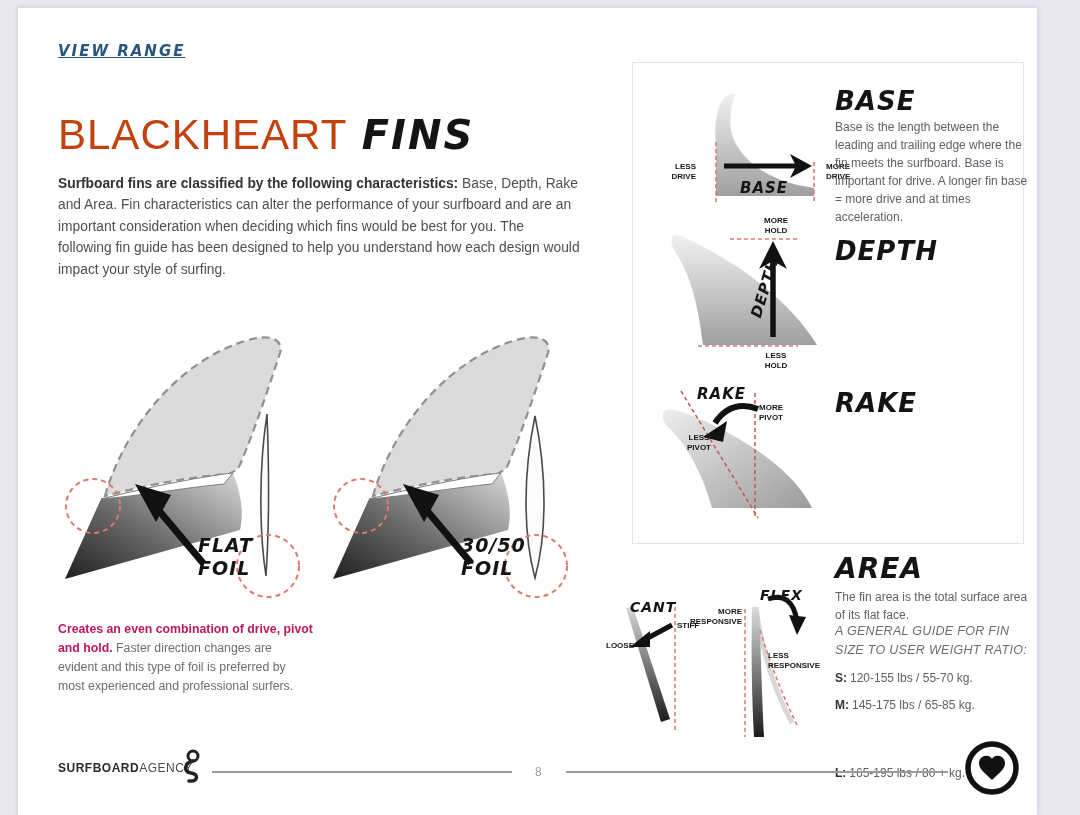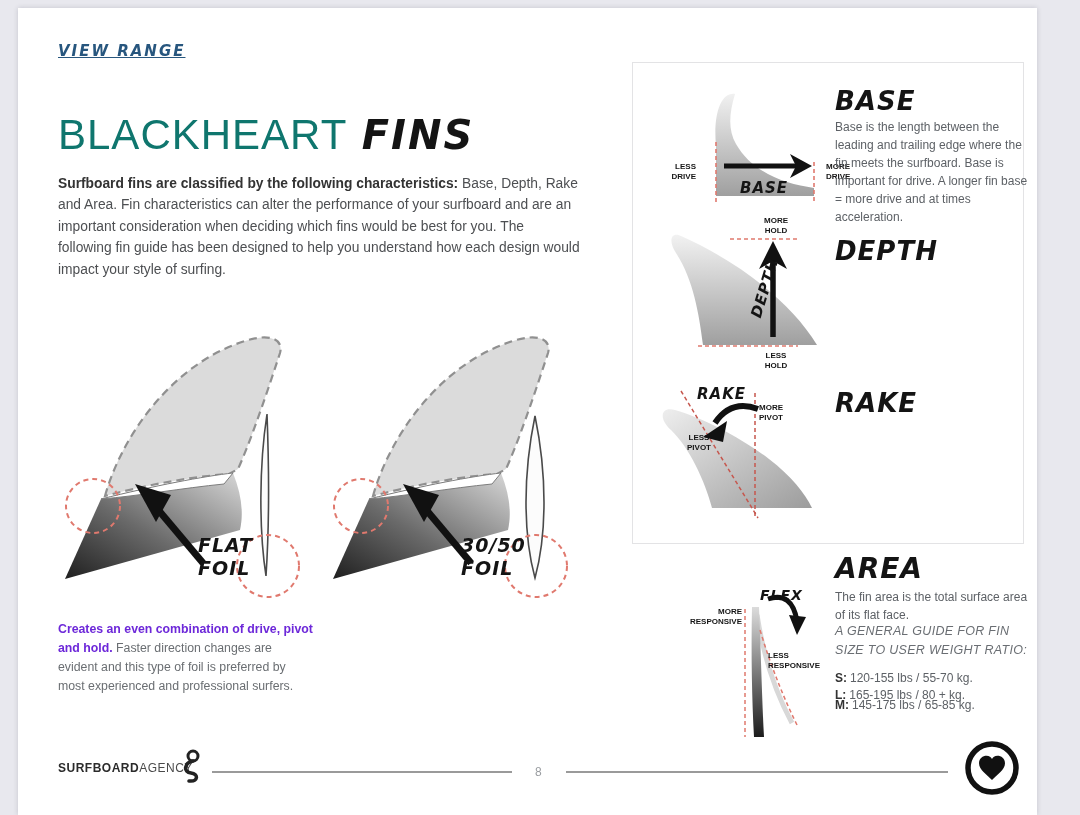--- a/index.html
+++ b/index.html
@@ -5,26 +5,26 @@
   html,body{margin:0;padding:0;width:1080px;height:815px;background:#e8e8ee;overflow:hidden;
     font-family:"Liberation Sans",sans-serif;}
   .abs{position:absolute;}
   .page{position:absolute;left:18px;top:8px;width:1019px;height:807px;background:#ffffff;
     box-shadow:0 0 5px rgba(40,40,60,.18);}
   .brush{font-family:"DejaVu Sans",sans-serif;font-weight:800;font-style:italic;color:#141414;}
   .micro{font-size:8px;font-weight:700;line-height:1.3;color:#151515;white-space:pre-line;letter-spacing:0;}
   .body-text{font-size:12px;line-height:1.5;color:#5d6166;}
   .link{font-size:15px;font-weight:800;font-style:italic;letter-spacing:2px;color:#27567e;
     text-decoration:underline;font-family:"DejaVu Sans",sans-serif;cursor:pointer;}
-  .title-main{font-size:42px;font-weight:300;color:#0f766e;letter-spacing:1px;}
+  .title-main{font-size:42px;font-weight:300;color:#c2410c;letter-spacing:1px;}
   .title-accent{font-size:40px;letter-spacing:2px;}
   .intro{font-size:13.8px;line-height:1.55;color:#4d4f52;}
   .intro b{color:#333;}
   .desc{font-size:12.3px;line-height:1.55;color:#6a6e72;}
-  .desc b{color:#6d28d9;margin-top:23px;}
+  .desc b{color:#be185d;margin-top:23px;}
   .h-brush{font-size:26px;letter-spacing:1px;}
   .panel-box{border:1px solid #e3e3e5;background:#fff;}
   .guide-italic{font-style:italic;font-size:12.5px;line-height:1.5;color:#6a6e73;letter-spacing:.3px;}
   .size-row{font-size:12px;color:#5d6166;}
   .size-row b{color:#333;margin-right:3px;}
   .caption-sm{font-size:15px;letter-spacing:1px;}
   .foil-label{font-size:19px;line-height:1.2;white-space:pre-line;letter-spacing:1px;}
   .footer-brand{font-size:12px;letter-spacing:.5px;color:#2b2b2b;}
   .footer-brand .bold{font-weight:800;}
   .footer-brand .light{font-weight:400;color:#4a4a4a;}
@@ -166,24 +166,41 @@
 
   <div class="abs brush" style="left:817px;top:544px;font-size:28px;letter-spacing:1px;">AREA</div>
   <p class="abs guide-italic" style="left:817px;top:614px;width:205px;margin:0;">A GENERAL GUIDE FOR FIN SIZE TO USER WEIGHT RATIO:</p>
   <p class="abs body-text" style="left:817px;top:580px;width:202px;margin:0;">The fin area is the total surface area of its flat face.</p>
   <div class="abs size-row" style="left:817px;top:663px;">
     <b>S:</b><span>120-155 lbs / 55-70 kg.</span>
   </div>
   <div class="abs size-row" style="left:817px;top:690px;">
     <b>M:</b><span>145-175 lbs / 65-85 kg.</span>
   </div>
-  <div class="abs size-row" style="left:817px;top:680px;">
+  <div class="abs size-row" style="left:817px;top:758px;">
     <b>L:</b><span>165-195 lbs / 80 + kg.</span>
   </div>
 
+  <div class="abs" style="left:582px;top:587px;width:110px;height:155px;">
+    <svg class="abs" style="left:0;top:0;" width="110" height="155" viewBox="0 0 110 155">
+      <defs>
+        <linearGradient id="g6" x1="0" y1="0" x2="0" y2="1">
+          <stop offset="0" stop-color="#d8d8d8"></stop>
+            <stop offset="1" stop-color="#1c1c1c"></stop>
+        </linearGradient>
+      </defs>
+      <path d="M26 13 L33 12 L70 124 L61 127 Z" fill="url(#g6)"></path>
+      <line x1="75" y1="12" x2="75" y2="135" stroke="#e0796e" stroke-width="1.5" stroke-dasharray="4 3"></line>
+      <line x1="72" y1="30" x2="44" y2="45" stroke="#111" stroke-width="5"></line>
+      <polygon points="30,52 50,36 50,52" fill="#111"></polygon>
+    </svg>
+    <div class="abs brush" style="left:30px;top:4px;font-size:14px;letter-spacing:1px;">CANT</div>
+    <div class="abs micro" style="left:77px;top:26px;">STIFF</div>
+    <div class="abs micro" style="left:6px;top:46px;">LOOSE</div>
+  </div>
 
   <div class="abs" style="left:672px;top:577px;width:140px;height:170px;">
     <svg class="abs" style="left:0;top:0;" width="140" height="170" viewBox="0 0 140 170">
       <defs>
         <linearGradient id="g7" x1="0" y1="0" x2="0" y2="1">
           <stop offset="0" stop-color="#dcdcdc"></stop>
             <stop offset="1" stop-color="#1c1c1c"></stop>
         </linearGradient>
       </defs>
       <path d="M67 30 C74 75 88 112 102 138" fill="none" stroke="#d8d8d8" stroke-width="5"></path>

